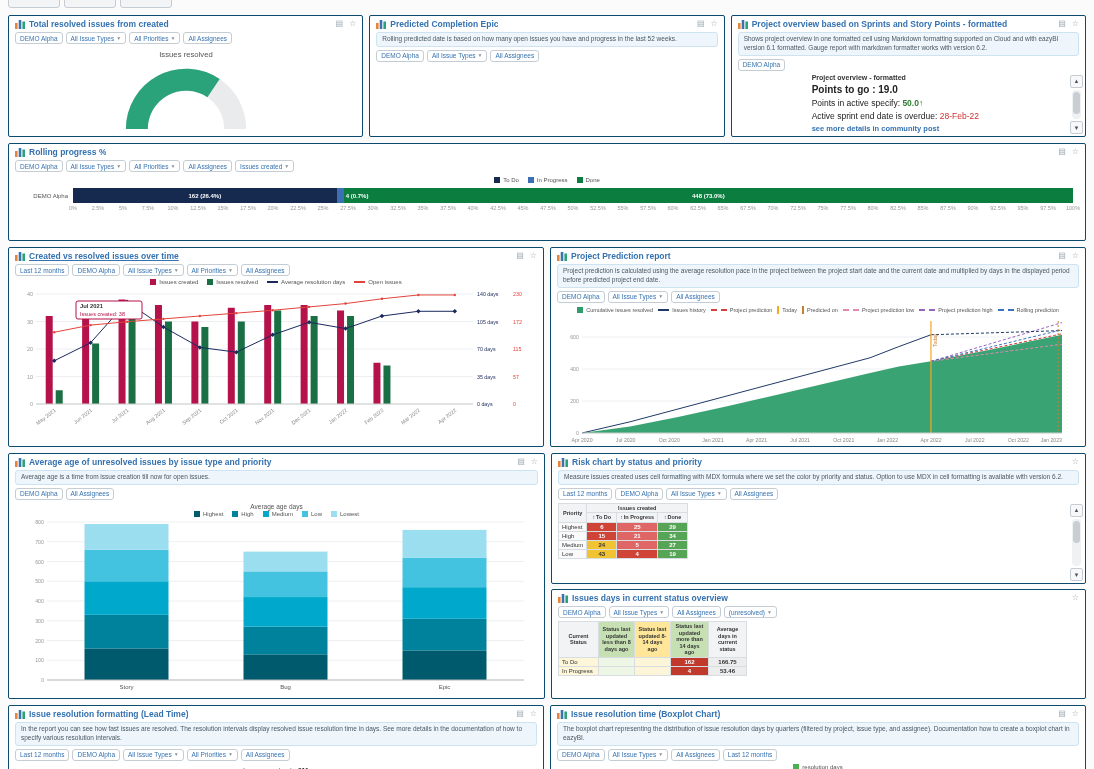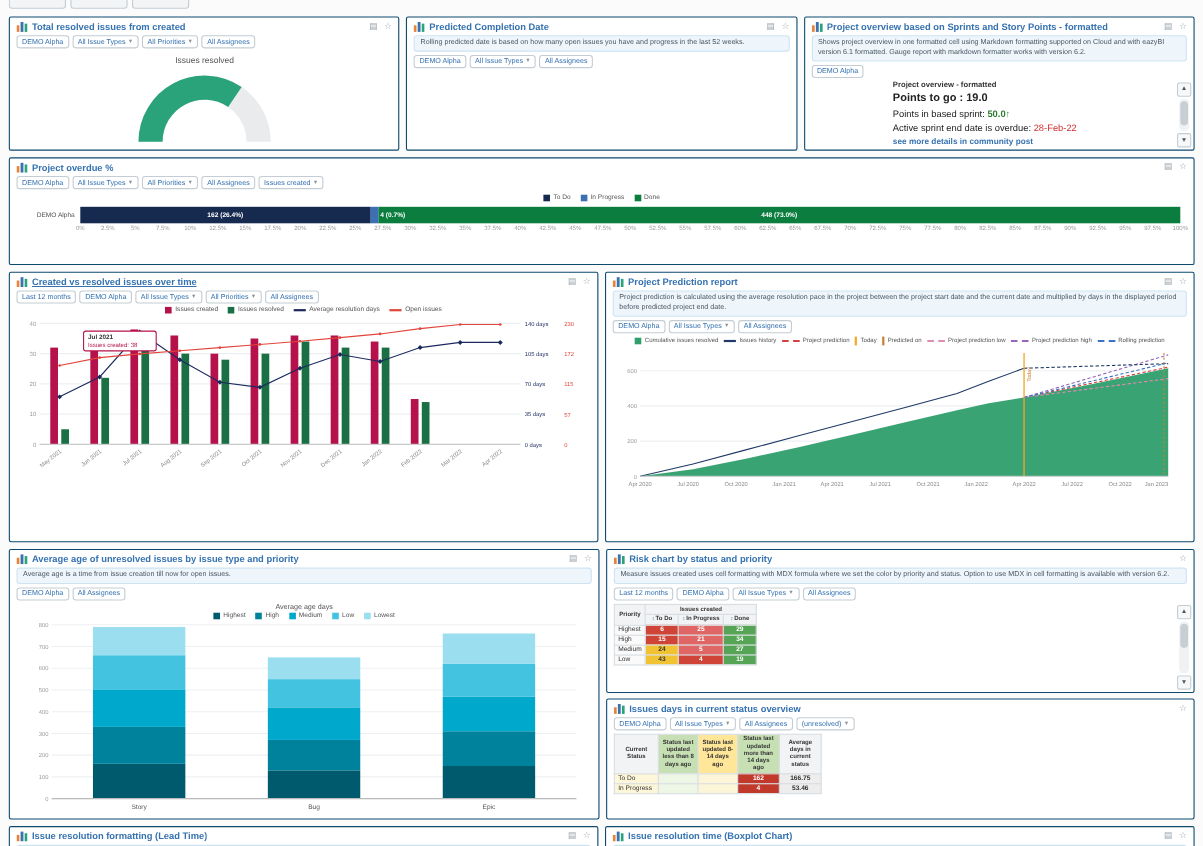--- a/index.html
+++ b/index.html
@@ -24,21 +24,21 @@
   .legend.small{font-size:5.5px;gap:5px}
   .lgi{display:inline-flex;align-items:center;gap:3px;cursor:pointer}
   .sw{flex:none}
   .sw.box{width:6px;height:6px;display:inline-block}
   .sw.line{width:11px;height:0;border-top:2px solid;display:inline-block}
   .sw.dash{width:11px;height:0;border-top:2px dashed;display:inline-block}
   .sw.vline{width:2px;height:8px;display:inline-block}
   
   .r1 .panel{height:122px;flex:1}
   .r2 .panel{height:98px;flex:1}
-  .r3 .panel{height:246px;flex:1}
+  .r3 .panel{height:200px;flex:1}
   .r4{height:246px}
   .r4 .panel-age{flex:1;height:246px}
   .pcol{flex:1;display:flex;flex-direction:column;gap:5px}
   .panel-risk{height:131px}
   .panel-status{flex:1}
   .r5 .panel{height:77px;flex:1}
   
   .gauge-wrap{flex:1;display:flex;align-items:center;justify-content:center}
   
   .pdc{flex:1;display:flex;flex-direction:column;align-items:center;justify-content:center;gap:2px}
@@ -139,21 +139,21 @@
 
     <section class="panel">
       <header class="phead">
         <span class="picon">
             <svg width="10" height="10" viewBox="0 0 10 10">
               <rect x="0" y="4" width="2.6" height="6" fill="#e8833a"></rect>
               <rect x="3.7" y="1" width="2.6" height="9" fill="#3b73af"></rect>
               <rect x="7.4" y="2.5" width="2.6" height="7.5" fill="#2aa27a"></rect>
             </svg>
           </span>
-        <a class="ptitle">Predicted Completion Date</a>
+        <a class="ptitle">Predicted Completion Epic</a>
         <span class="ptools">
           <span class="tool">▤</span>
           <span class="tool">☆</span>
         </span>
       </header>
       <div class="infobox">Rolling predicted date is based on how many open issues you have and progress in the last 52 weeks.</div>
       <div class="filters">
           <button class="fbtn">
             <span>DEMO Alpha</span>
           </button>
@@ -185,21 +185,21 @@
       <div class="infobox">Shows project overview in one formatted cell using Markdown formatting supported on Cloud and with eazyBI version 6.1 formatted. Gauge report with markdown formatter works with version 6.2.</div>
       <div class="filters">
           <button class="fbtn">
             <span>DEMO Alpha</span>
           </button>
         </div>
       <div class="ovw">
         <div class="ovw-main">
           <span class="ovw-h">Project overview - formatted</span>
           <span class="ovw-points">Points to go : 19.0</span>
-          <span class="ovw-line"><span>Points in based sprint: </span><span class="ovw-green">50.0</span><span class="ovw-green">↑</span></span>
+          <span class="ovw-line"><span>Points in active specify: </span><span class="ovw-green">50.0</span><span class="ovw-green">↑</span></span>
           <span class="ovw-line"><span>Active sprint end date is overdue: </span><span class="ovw-red">28-Feb-22</span></span>
           <span class="ovw-link">see more details in community post</span>
         </div>
         <div class="vscroll">
           <span class="sbtn">▲</span>
           <div class="strack">
               <div class="sthumb"></div>
             </div>
           <span class="sbtn">▼</span>
         </div>
@@ -210,21 +210,21 @@
   <div class="row r2">
     <section class="panel">
       <header class="phead">
         <span class="picon">
             <svg width="10" height="10" viewBox="0 0 10 10">
               <rect x="0" y="4" width="2.6" height="6" fill="#e8833a"></rect>
               <rect x="3.7" y="1" width="2.6" height="9" fill="#3b73af"></rect>
               <rect x="7.4" y="2.5" width="2.6" height="7.5" fill="#2aa27a"></rect>
             </svg>
           </span>
-        <a class="ptitle">Project overdue %</a>
+        <a class="ptitle">Rolling progress %</a>
         <span class="ptools">
           <span class="tool">▤</span>
           <span class="tool">☆</span>
         </span>
       </header>
       <div class="filters">
           <button class="fbtn">
             <span>DEMO Alpha</span>
           </button>
           <button class="fbtn">

